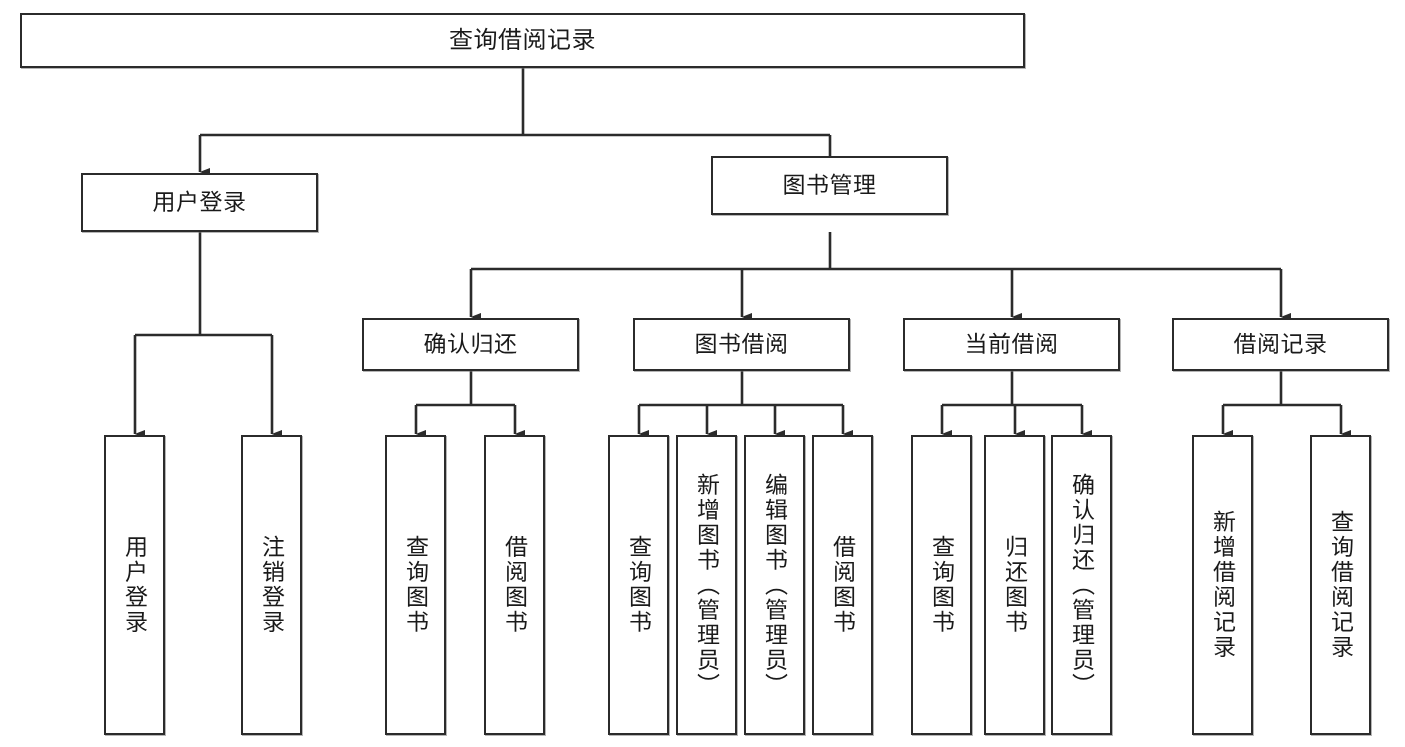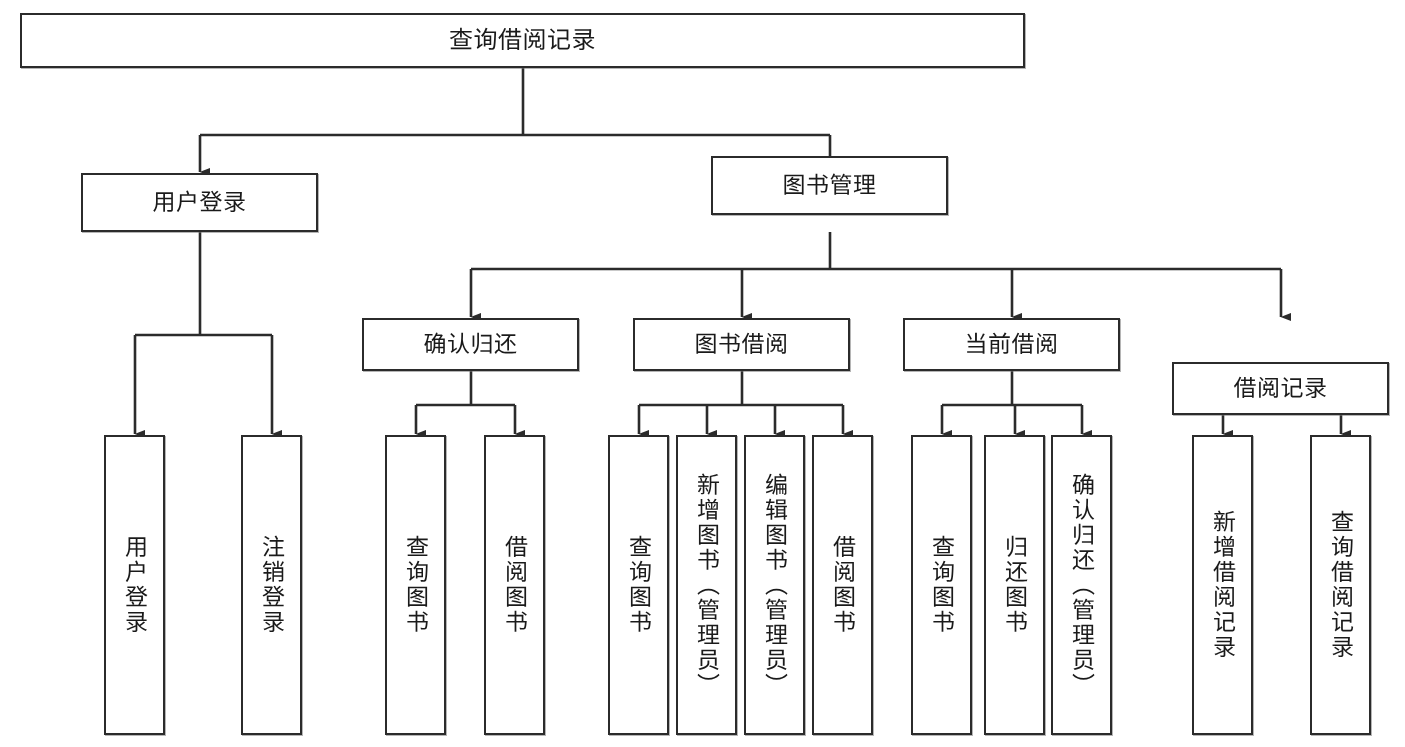--- a/index.html
+++ b/index.html
@@ -132,21 +132,21 @@
       </div>
       <div class="node horizontal" style="left: 362px; top: 318px; width: 217px; height: 53px;">
         <span class="node-label">确认归还</span>
       </div>
       <div class="node horizontal" style="left: 633px; top: 318px; width: 217px; height: 53px; align-items: center;">
         <span class="node-label">图书借阅</span>
       </div>
       <div class="node horizontal" style="left: 903px; top: 318px; width: 217px; height: 53px;">
         <span class="node-label">当前借阅</span>
       </div>
-      <div class="node horizontal" style="left: 1172px; top: 318px; width: 217px; height: 53px; margin-top: 44px;">
+      <div class="node horizontal" style="left: 1172px; top: 318px; width: 217px; height: 53px;">
         <span class="node-label">借阅记录</span>
       </div>
       <div class="node vertical" style="left: 104px; top: 435px; width: 61px; height: 300px;">
         <span class="node-label">用户登录</span>
       </div>
       <div class="node vertical" style="left: 241px; top: 435px; width: 61px; height: 300px;">
         <span class="node-label">注销登录</span>
       </div>
       <div class="node vertical" style="left: 385px; top: 435px; width: 61px; height: 300px;">
         <span class="node-label">查询图书</span>

